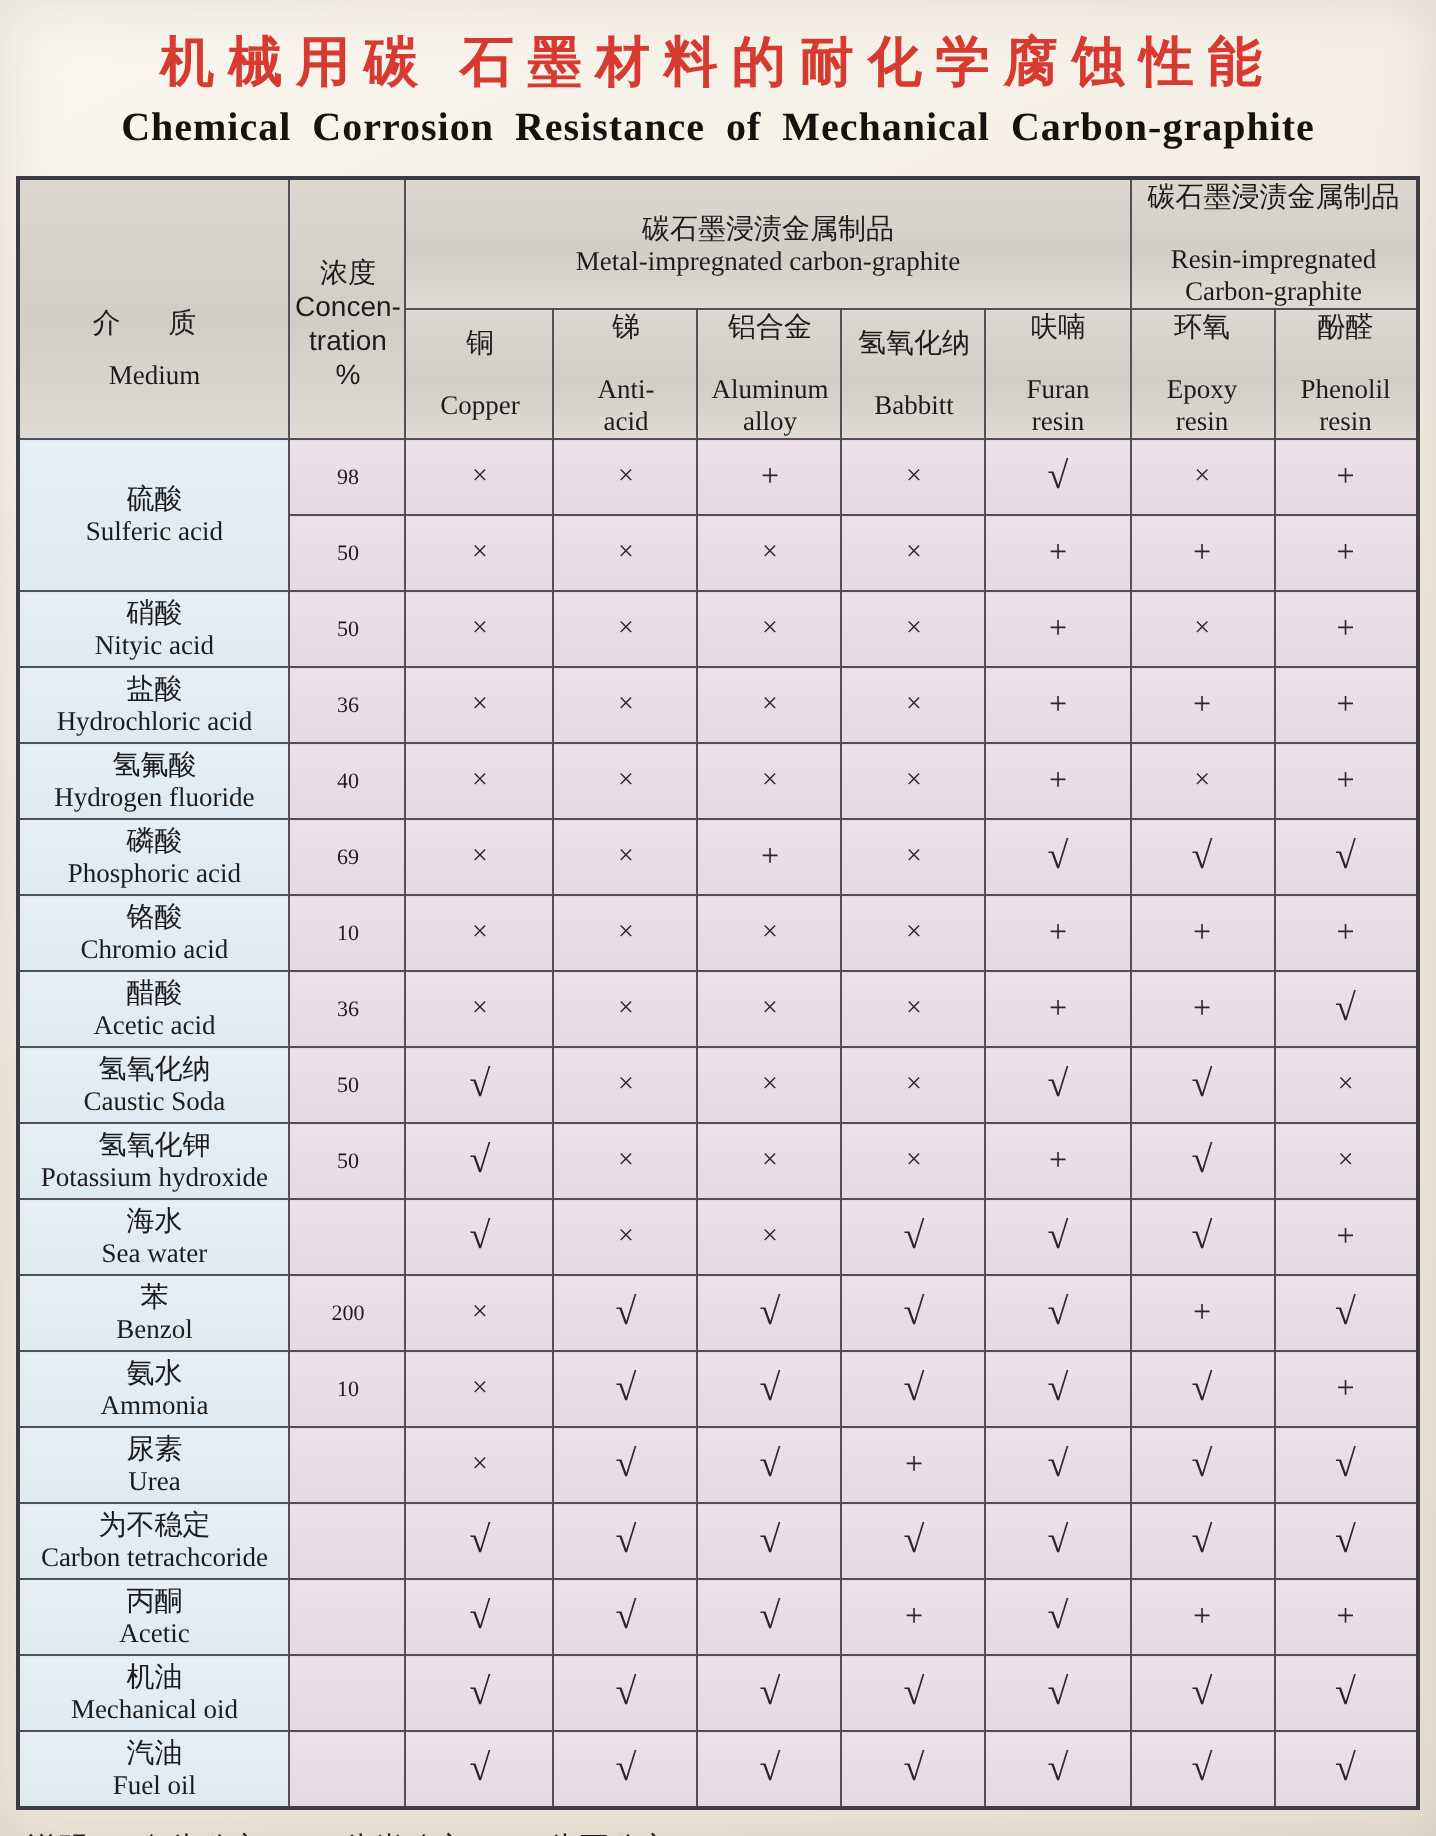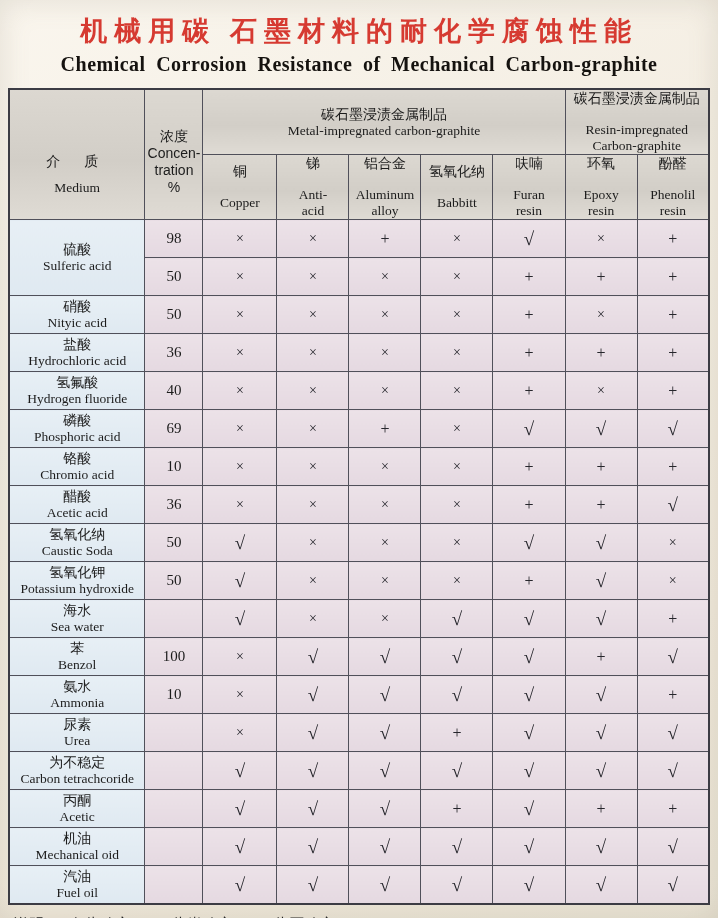--- a/index.html
+++ b/index.html
@@ -55,21 +55,21 @@
   .pre{white-space:pre-line;margin-top:15px;}
   .medium-hdr .zh{letter-spacing:10px;margin-bottom:10px;margin-top:39px;}
   tbody th.medium{
     background:linear-gradient(180deg,#e7eff5 0%,#dfe9f1 100%);
     font-weight:normal;height:37px;
   }
   tbody td{
     background:linear-gradient(180deg,#ece2e8 0%,#e5d9e1 100%);
     height:37px;
   }
-  tbody td.conc{font-size:15px;}
+  tbody td.conc{font-size:11px;}
   td.val{font-size:14px;color:#26262c;}
   td.val.v{font-size:19px;}
   td.val.p{font-size:16px;}
   td.val.x{font-size:14px;}
   .note{
     margin:10px 0 0 14px;
   }
   .note-zh{font-size:15px;font-family:"Liberation Sans","DejaVu Sans",sans-serif;color:#1f1f1f;}
 </style>
 </head>
@@ -299,21 +299,21 @@
           <td class="val v">√</td>
           <td class="val v">√</td>
           <td class="val v">√</td>
           <td class="val p">+</td>
         </tr>
         <tr>
           <th class="medium">
             <div class="zh">苯</div>
             <div class="en">Benzol</div>
           </th>
-          <td class="conc">100</td>
+          <td class="conc">200</td>
           <td class="val x">×</td>
           <td class="val v">√</td>
           <td class="val v">√</td>
           <td class="val v">√</td>
           <td class="val v">√</td>
           <td class="val p">+</td>
           <td class="val v">√</td>
         </tr>
         <tr>
           <th class="medium">

